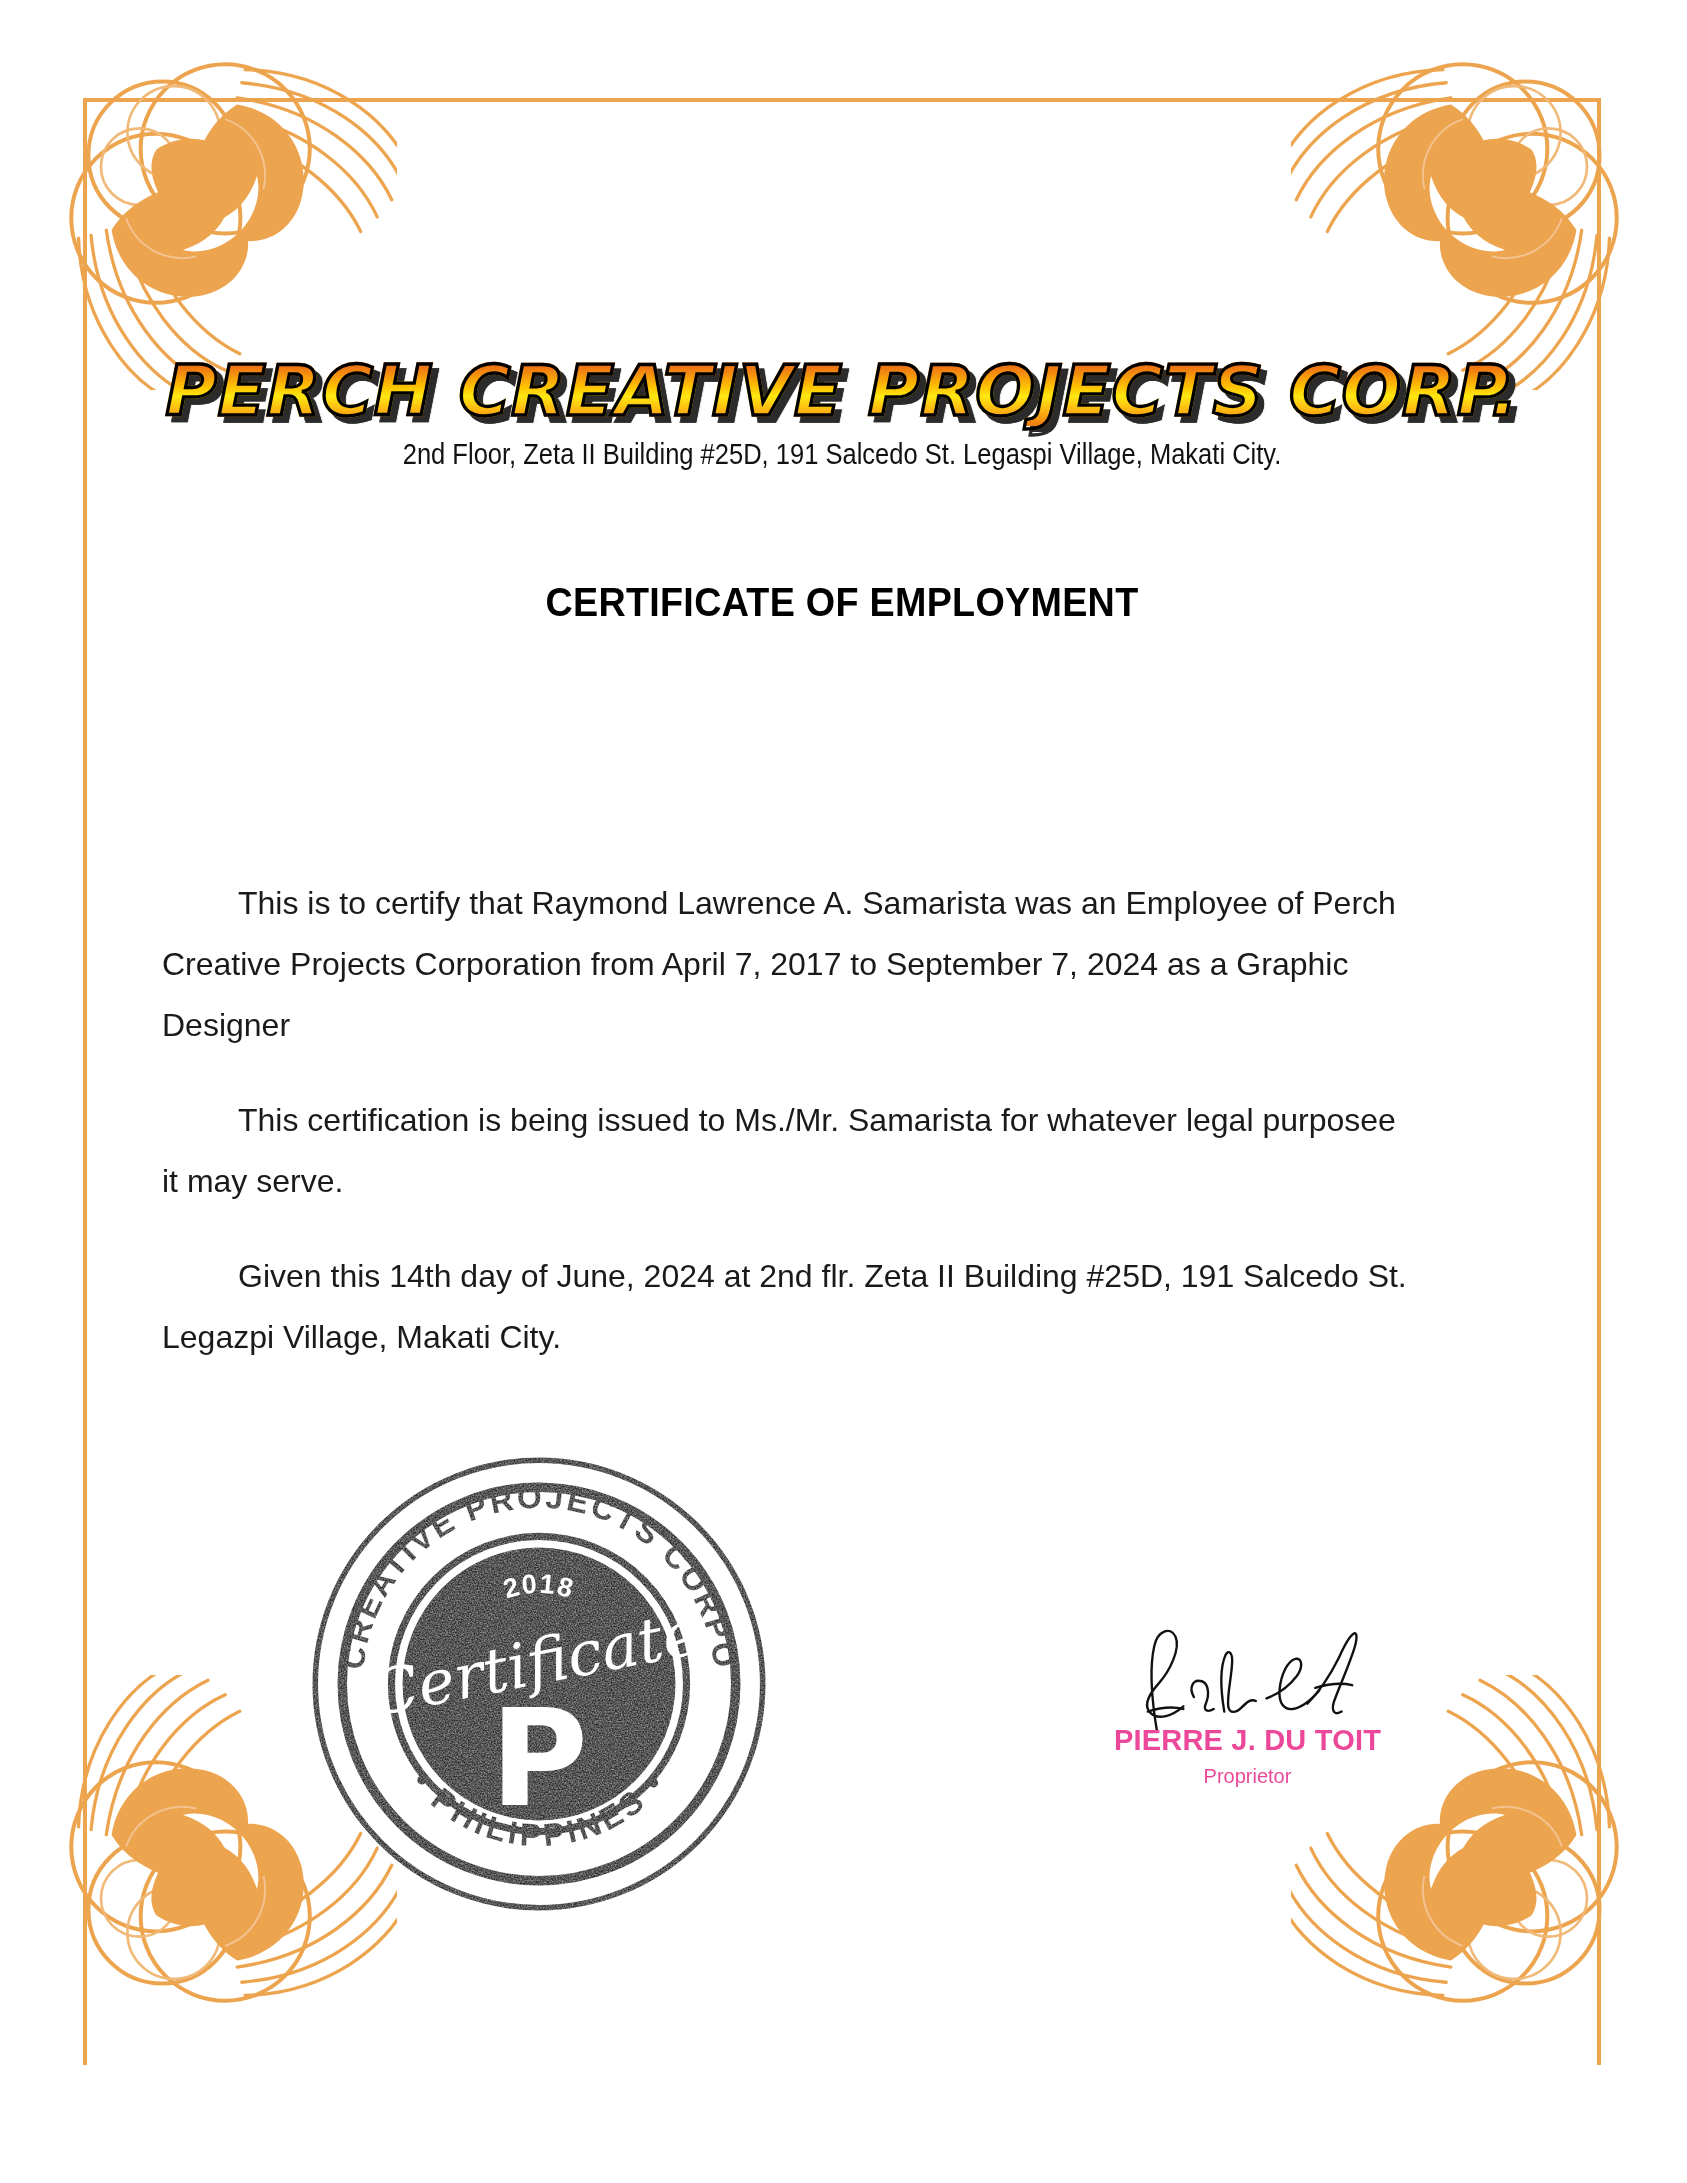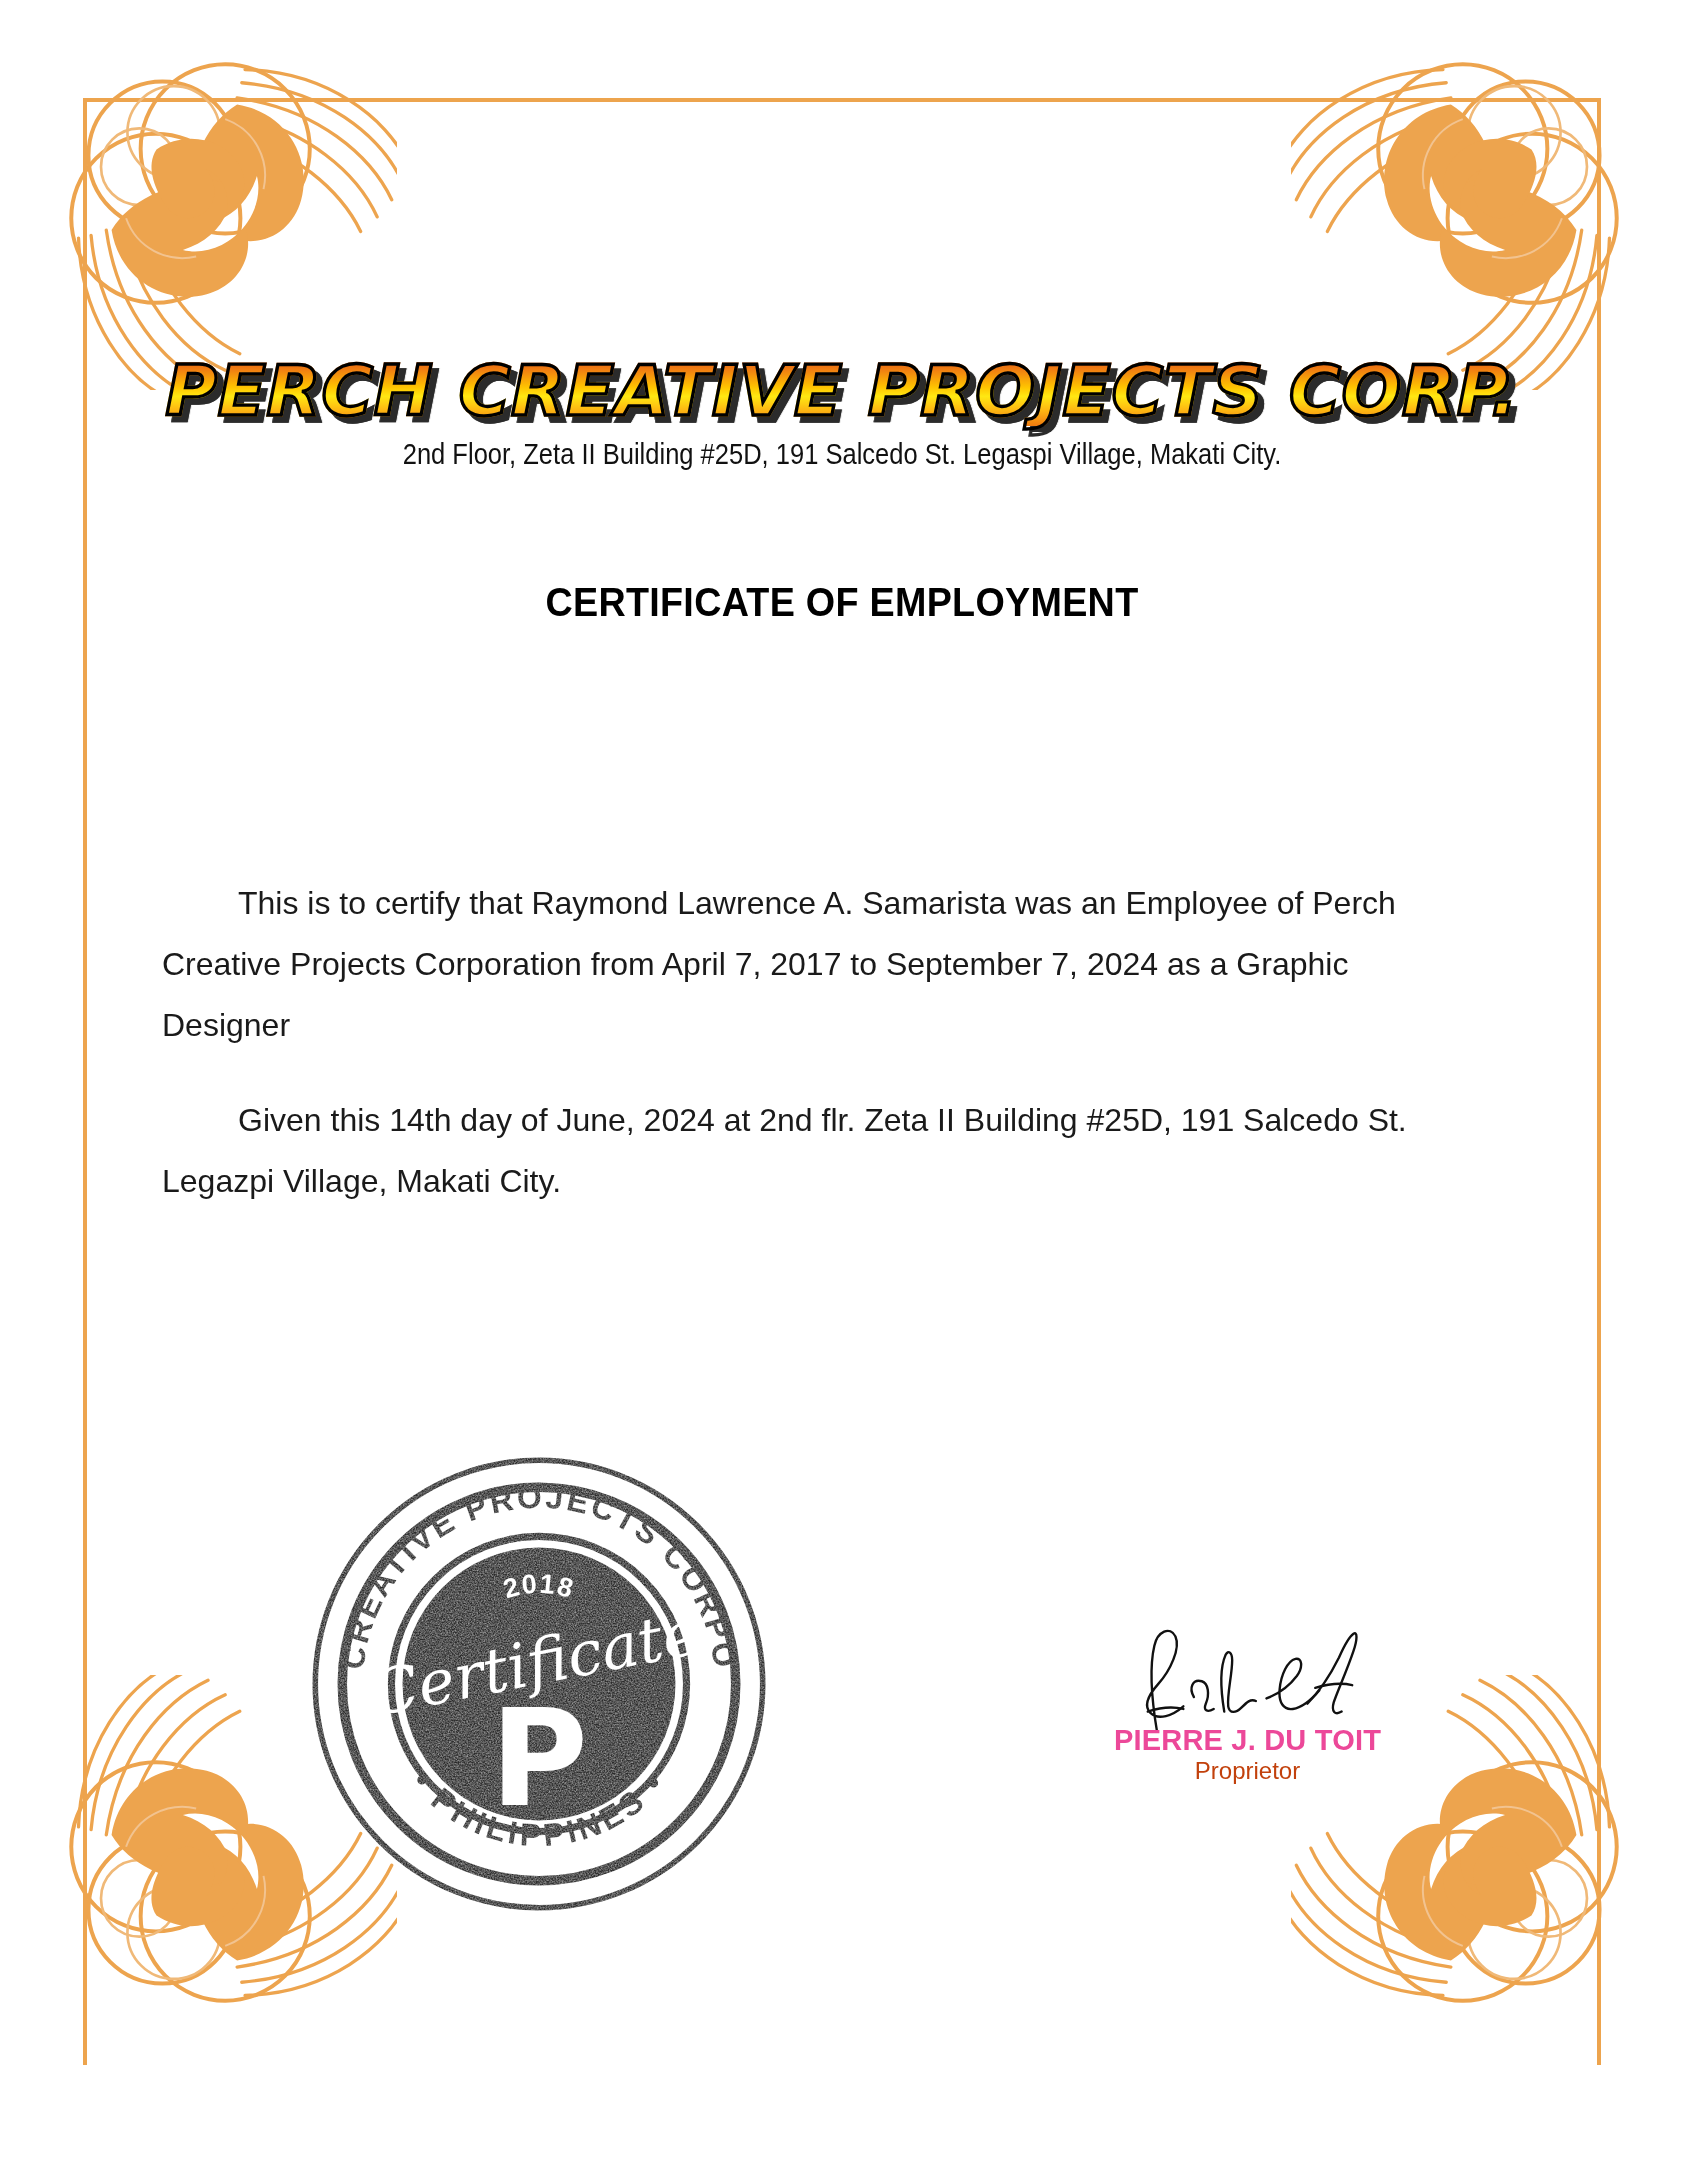--- a/index.html
+++ b/index.html
@@ -139,23 +139,23 @@
     display: block;
   }
   .signer-name {
     font-size: 29px;
     font-weight: bold;
     color: #ec4899;
     letter-spacing: 0.2px;
     margin-top: -12px;
   }
   .signer-title {
-    font-size: 24px;
-    color: #c2410c;
-    margin-top: 0;
+    font-size: 20px;
+    color: #ec4899;
+    margin-top: 8px;
   }
 </style>
 </head>
 <body>
 
 <div class="page">
 
   <div class="border-frame"></div>
 
   <div class="corner corner-tl">
@@ -324,20 +324,21 @@
 
   <div class="header">
     <div class="company-logo">PERCH CREATIVE PROJECTS CORP.</div>
     <div class="company-address">2nd Floor, Zeta II Building #25D, 191 Salcedo St. Legaspi Village, Makati City.</div>
   </div>
 
   <div class="doc-title">CERTIFICATE OF EMPLOYMENT</div>
 
   <div class="body-copy">
     <p>This is to certify that Raymond Lawrence A. Samarista was an Employee of Perch Creative Projects Corporation from April 7, 2017 to September 7, 2024 as a Graphic Designer</p>
+    <p>This certification is being issued to Ms./Mr. Samarista for whatever legal purposee it may serve.</p>
     <p>Given this 14th day of June, 2024 at 2nd flr. Zeta II Building #25D, 191 Salcedo St. Legazpi Village, Makati City.</p>
   </div>
 
   <div class="seal">
     <svg viewBox="0 0 600 600" xmlns="http://www.w3.org/2000/svg">
       <defs>
         <path id="sealArcTop" d="M 78 300 A 222 222 0 0 1 522 300"></path>
         <path id="sealArcBottom" d="M 96 300 A 204 204 0 0 0 504 300"></path>
         <path id="sealYearArc" d="M 185 300 A 115 115 0 0 1 415 300"></path>
         <filter id="grunge">

